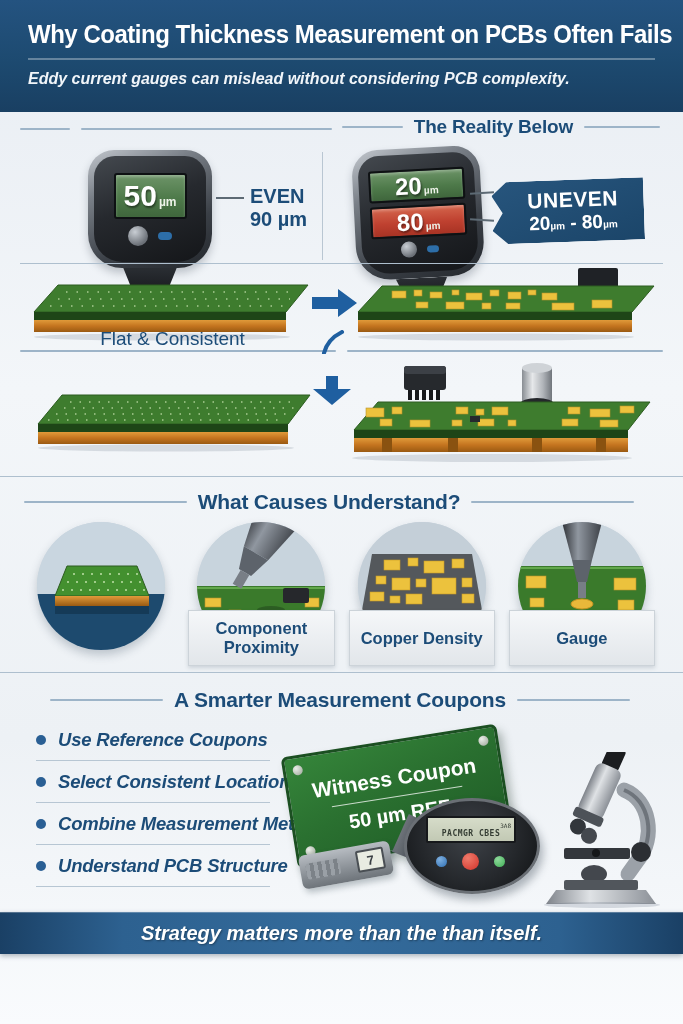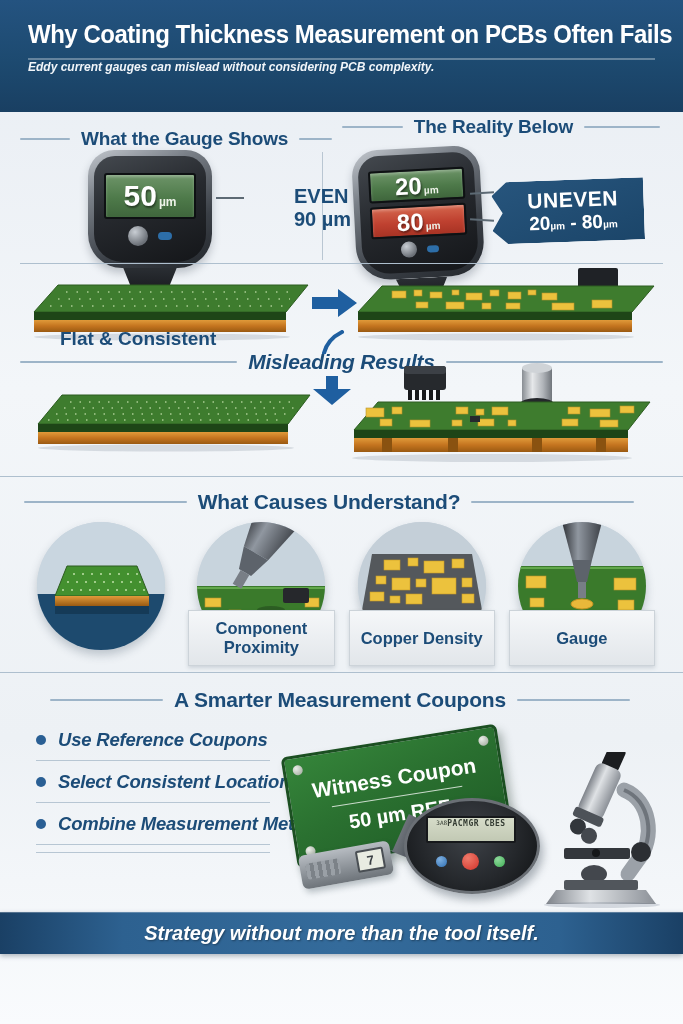--- a/index.html
+++ b/index.html
@@ -5,21 +5,21 @@
   html,body{margin:0;padding:0;background:#fff;}
   .poster{position:relative;width:683px;height:1024px;overflow:hidden;
     background:linear-gradient(180deg,#e8edf3 0%,#f3f6f9 38%,#edf1f5 72%,#f9fbfd 100%);
     font-family:"Liberation Sans",sans-serif;}
   
   .header{position:absolute;left:0;top:0;width:683px;height:112px;box-sizing:border-box;
     padding:20px 28px 0;background:linear-gradient(180deg,#245380 0%,#1d4a70 55%,#193f62 100%);}
   .header-title{color:#ffffff;font-size:25px;font-weight:bold;letter-spacing:-0.5px;
     white-space:nowrap;transform:scaleX(0.96);transform-origin:left center;}
   .header-rule{margin-top:9px;height:2px;background:rgba(255,255,255,0.32);}
-  .header-subtitle{color:#f1f5f9;font-size:12px;font-weight:bold;font-style:italic;}
+  .header-subtitle{margin-top:10px;color:#f1f5f9;font-size:16px;font-weight:bold;font-style:italic;}
   
   .rule-heading{position:absolute;display:flex;align-items:center;gap:11px;}
   .rh-line{height:2px;background:#9db4c8;border-radius:1px;}
   .rh-grow{flex:1;}
   .rh-text{color:#1c4c78;font-weight:bold;font-size:19px;white-space:nowrap;letter-spacing:-0.2px;}
   .rh-text.big{font-size:21px;}
   .rh-text.italic{font-style:italic;}
   .divider{position:absolute;height:1px;background:#aebfce;}
   .vdiv{position:absolute;width:1px;background:#b9c6d2;}
   
@@ -38,30 +38,30 @@
   .g-value{color:#fff;font-weight:bold;text-shadow:1px 2px 2px rgba(0,0,0,0.45);}
   .g-unit{color:#eef3ea;font-weight:bold;margin-left:2px;}
   .g-controls{display:flex;align-items:center;gap:10px;}
   .g-btn{border-radius:50%;background:radial-gradient(circle at 35% 30%,#c9ced4,#6b7077 70%);}
   .g-led{border-radius:4px;background:#2d6ea8;}
   .g-neck{margin:0 auto;background:linear-gradient(180deg,#2a2e33,#17191d);
     clip-path:polygon(4% 0,96% 0,78% 100%,22% 100%);}
   .g-tip{margin:0 auto;border-radius:3px 3px 4px 4px;
     background:linear-gradient(180deg,#6a7076,#3c4146);}
   .conn{position:absolute;height:2px;background:#5d6a74;}
-  .callout{position:absolute;color:#1c4c78;font-weight:bold;font-size:20px;line-height:23px;margin-left:44px;}
+  .callout{position:absolute;color:#1c4c78;font-weight:bold;font-size:20px;line-height:23px;}
   .uneven-banner{position:absolute;left:492px;top:180px;width:152px;height:62px;
     background:linear-gradient(160deg,#27557d,#1b4569);color:#fff;transform:rotate(-2deg);
     clip-path:polygon(10% 0,100% 0,100% 100%,10% 100%,0 78%,7% 50%,0 22%);
     display:flex;flex-direction:column;align-items:center;justify-content:center;padding-left:10px;box-sizing:border-box;}
   .banner-title{font-size:21px;font-weight:bold;letter-spacing:0.5px;}
   .banner-range{font-size:19px;font-weight:bold;}
   .banner-unit{font-size:10px;font-weight:bold;}
   
-  .board-label{position:absolute;color:#1c4c78;font-weight:bold;font-size:19px;}
+  .board-label{position:absolute;color:#1c4c78;font-weight:normal;font-size:19px;text-align:center;}
   
   .causes-row{position:absolute;left:28px;top:522px;width:627px;display:flex;gap:14px;}
   .cause-col{flex:1;display:flex;flex-direction:column;align-items:center;}
   .cause-circle{width:128px;height:128px;border-radius:50%;overflow:hidden;
     box-shadow:0 5px 10px rgba(40,60,80,0.25);background:#c9d5df;}
   .cause-box{position:relative;z-index:2;margin-top:-40px;width:100%;height:56px;box-sizing:border-box;
     background:linear-gradient(180deg,#f5f7f9,#e2e6ea);border:1px solid #ccd3d9;
     box-shadow:0 2px 4px rgba(50,70,90,0.18);display:flex;flex-direction:column;
     align-items:center;justify-content:center;color:#1c4c78;font-weight:bold;
     font-size:16.5px;line-height:19px;text-align:center;padding:4px;}
@@ -83,21 +83,21 @@
     background:radial-gradient(circle at 35% 30%,#eaeee8,#9aa396);}
   .rg{position:absolute;left:404px;top:798px;width:136px;height:100px;}
   .rg-lever{position:absolute;left:-12px;top:16px;width:28px;height:44px;
     background:linear-gradient(110deg,#858b92,#43484e);clip-path:polygon(60% 0,100% 12%,58% 100%,0 86%);}
   .rg-body{position:absolute;left:0;top:0;width:136px;height:96px;border-radius:50%;
     border:3px solid #6a6f75;box-sizing:border-box;
     background:radial-gradient(circle at 48% 38%,#3e4248 0%,#25282c 55%,#0f1113 100%);
     box-shadow:3px 6px 9px rgba(40,55,70,0.35);}
   .rg-lcd{position:absolute;left:22px;top:18px;width:90px;height:27px;box-sizing:border-box;
     border:2px solid #16181b;border-radius:2px;background:linear-gradient(180deg,#d6dcc9,#c2c9b4);
-    display:flex;flex-direction:row;justify-content:center;padding:1px 3px;
+    display:flex;flex-direction:column;justify-content:center;padding:1px 3px;
     font-family:"DejaVu Sans Mono",monospace;color:#343c33;}
   .rg-lcd-l1{font-size:6px;text-align:right;line-height:7px;}
   .rg-lcd-l2{font-size:8px;font-weight:bold;text-align:center;line-height:9px;letter-spacing:0.5px;}
   .rg-btn{position:absolute;border-radius:50%;}
   .mini-tool{position:absolute;left:300px;top:848px;width:92px;height:34px;transform:rotate(-10deg);
     background:linear-gradient(180deg,#b7bcc2,#8a9096 60%,#6e747a);border-radius:6px;
     box-shadow:2px 4px 6px rgba(40,60,70,0.3);}
   .mini-grip{position:absolute;left:6px;top:9px;width:34px;height:16px;border-radius:3px;
     background:repeating-linear-gradient(90deg,#9aa0a6 0 4px,#7c8288 4px 8px);}
   .mini-display{position:absolute;right:7px;top:5px;width:28px;height:22px;box-sizing:border-box;
@@ -119,34 +119,33 @@
 <div class="poster">
 
   <div class="header">
     <div class="header-title">Why Coating Thickness Measurement on PCBs Often Fails</div>
     <div class="header-rule"></div>
     <div class="header-subtitle">Eddy current gauges can mislead without considering PCB complexity.</div>
   </div>
 
   <div class="rule-heading" style="left:20px;top:128px;width:312px;">
     <div class="rh-line" style="flex:0 0 50px;"></div>
-    <div class="rh-text">What the Gauge Shows</div>
     <div class="rh-line rh-grow"></div>
   </div>
   <div class="rule-heading" style="left:342px;top:116px;width:318px;">
     <div class="rh-line rh-grow"></div>
     <div class="rh-text">The Reality Below</div>
     <div class="rh-line" style="flex:0 0 76px;"></div>
   </div>
   <div class="vdiv" style="left:322px;top:152px;height:108px;"></div>
 
   <div class="gauge" style="left:88px;top:150px;width:124px;">
     <div class="g-head" style="width:124px;height:118px;">
       <div class="g-face">
-        <div class="g-screen green" style="width:92px;height:46px;">
+        <div class="g-screen green" style="width:73px;height:46px;">
           <span class="g-value" style="font-size:30px;line-height:42px;">50</span>
           <span class="g-unit" style="font-size:12px;">µm</span>
         </div>
         <div class="g-controls">
           <div class="g-btn" style="width:20px;height:20px;"></div>
           <div class="g-led" style="width:14px;height:8px;"></div>
         </div>
       </div>
     </div>
     <div class="g-neck" style="width:58px;height:26px;"></div>
@@ -248,21 +247,20 @@
   </svg>
 
   <svg class="abs" style="left:312px;top:288px;" width="46" height="30" viewBox="0 0 46 30">
     <polygon points="0,9 26,9 26,1 45,15 26,29 26,21 0,21" fill="#1f5fa0"></polygon>
   </svg>
 
   <div class="board-label" style="left:60px;top:328px;width:225px;">Flat &amp; Consistent</div>
 
   <div class="rule-heading" style="left:20px;top:350px;width:643px;">
     <div class="rh-line rh-grow"></div>
-    <div class="rh-text big italic">Misleading Results</div>
     <div class="rh-line rh-grow"></div>
   </div>
   <svg class="abs" style="left:318px;top:330px;" width="30" height="24" viewBox="0 0 30 24">
     <path d="M24,2 C14,7 8,15 6,23" stroke="#1f5fa0" stroke-width="4" fill="none" stroke-linecap="round"></path>
   </svg>
   <svg class="abs" style="left:312px;top:376px;" width="40" height="30" viewBox="0 0 40 30">
     <polygon points="14,0 26,0 26,13 39,13 20,29 1,13 14,13" fill="#1f5fa0"></polygon>
   </svg>
 
   <svg class="abs" style="left:36px;top:394px;" width="276" height="58" viewBox="0 0 276 58">
@@ -491,20 +489,24 @@
     <div class="bullet-row">
       <div class="bullet-dot"></div>
       <div class="bullet-text">Select Consistent Locations</div>
     </div>
     <div class="bullet-sep"></div>
     <div class="bullet-row">
       <div class="bullet-dot"></div>
       <div class="bullet-text">Combine Measurement Methods</div>
     </div>
     <div class="bullet-sep"></div>
+    <div class="bullet-row">
+      <div class="bullet-dot"></div>
+      <div class="bullet-text">Understand PCB Structure</div>
+    </div>
     <div class="bullet-sep"></div>
   </div>
 
   <div class="coupon">
     <div class="screw" style="left:7px;top:7px;"></div>
     <div class="screw" style="right:7px;top:7px;"></div>
     <div class="screw" style="left:7px;bottom:7px;"></div>
     <div class="screw" style="right:7px;bottom:7px;"></div>
     <div class="coupon-title">Witness Coupon</div>
     <div class="coupon-rule"></div>
@@ -548,16 +550,16 @@
     <rect x="26" y="96" width="66" height="11" rx="2" fill="#33373c"></rect>
     <circle cx="58" cy="101" r="4" fill="#15171a"></circle>
     <circle cx="103" cy="100" r="10" fill="#2c2f33"></circle>
     <ellipse cx="56" cy="122" rx="13" ry="9" fill="#43474d"></ellipse>
     <rect x="26" y="128" width="74" height="10" rx="2" fill="#51565c"></rect>
     <polygon points="18,138 108,138 118,152 8,152" fill="url(#silvB)"></polygon>
     <ellipse cx="64" cy="153" rx="58" ry="3" fill="rgba(60,80,100,0.18)"></ellipse>
   </svg>
 
   <div class="footer-banner">
-    <div class="footer-text">Strategy without more than the tool itself.</div>
+    <div class="footer-text">Strategy matters more than the than itself.</div>
   </div>
 
 </div>
 
 </body></html>

